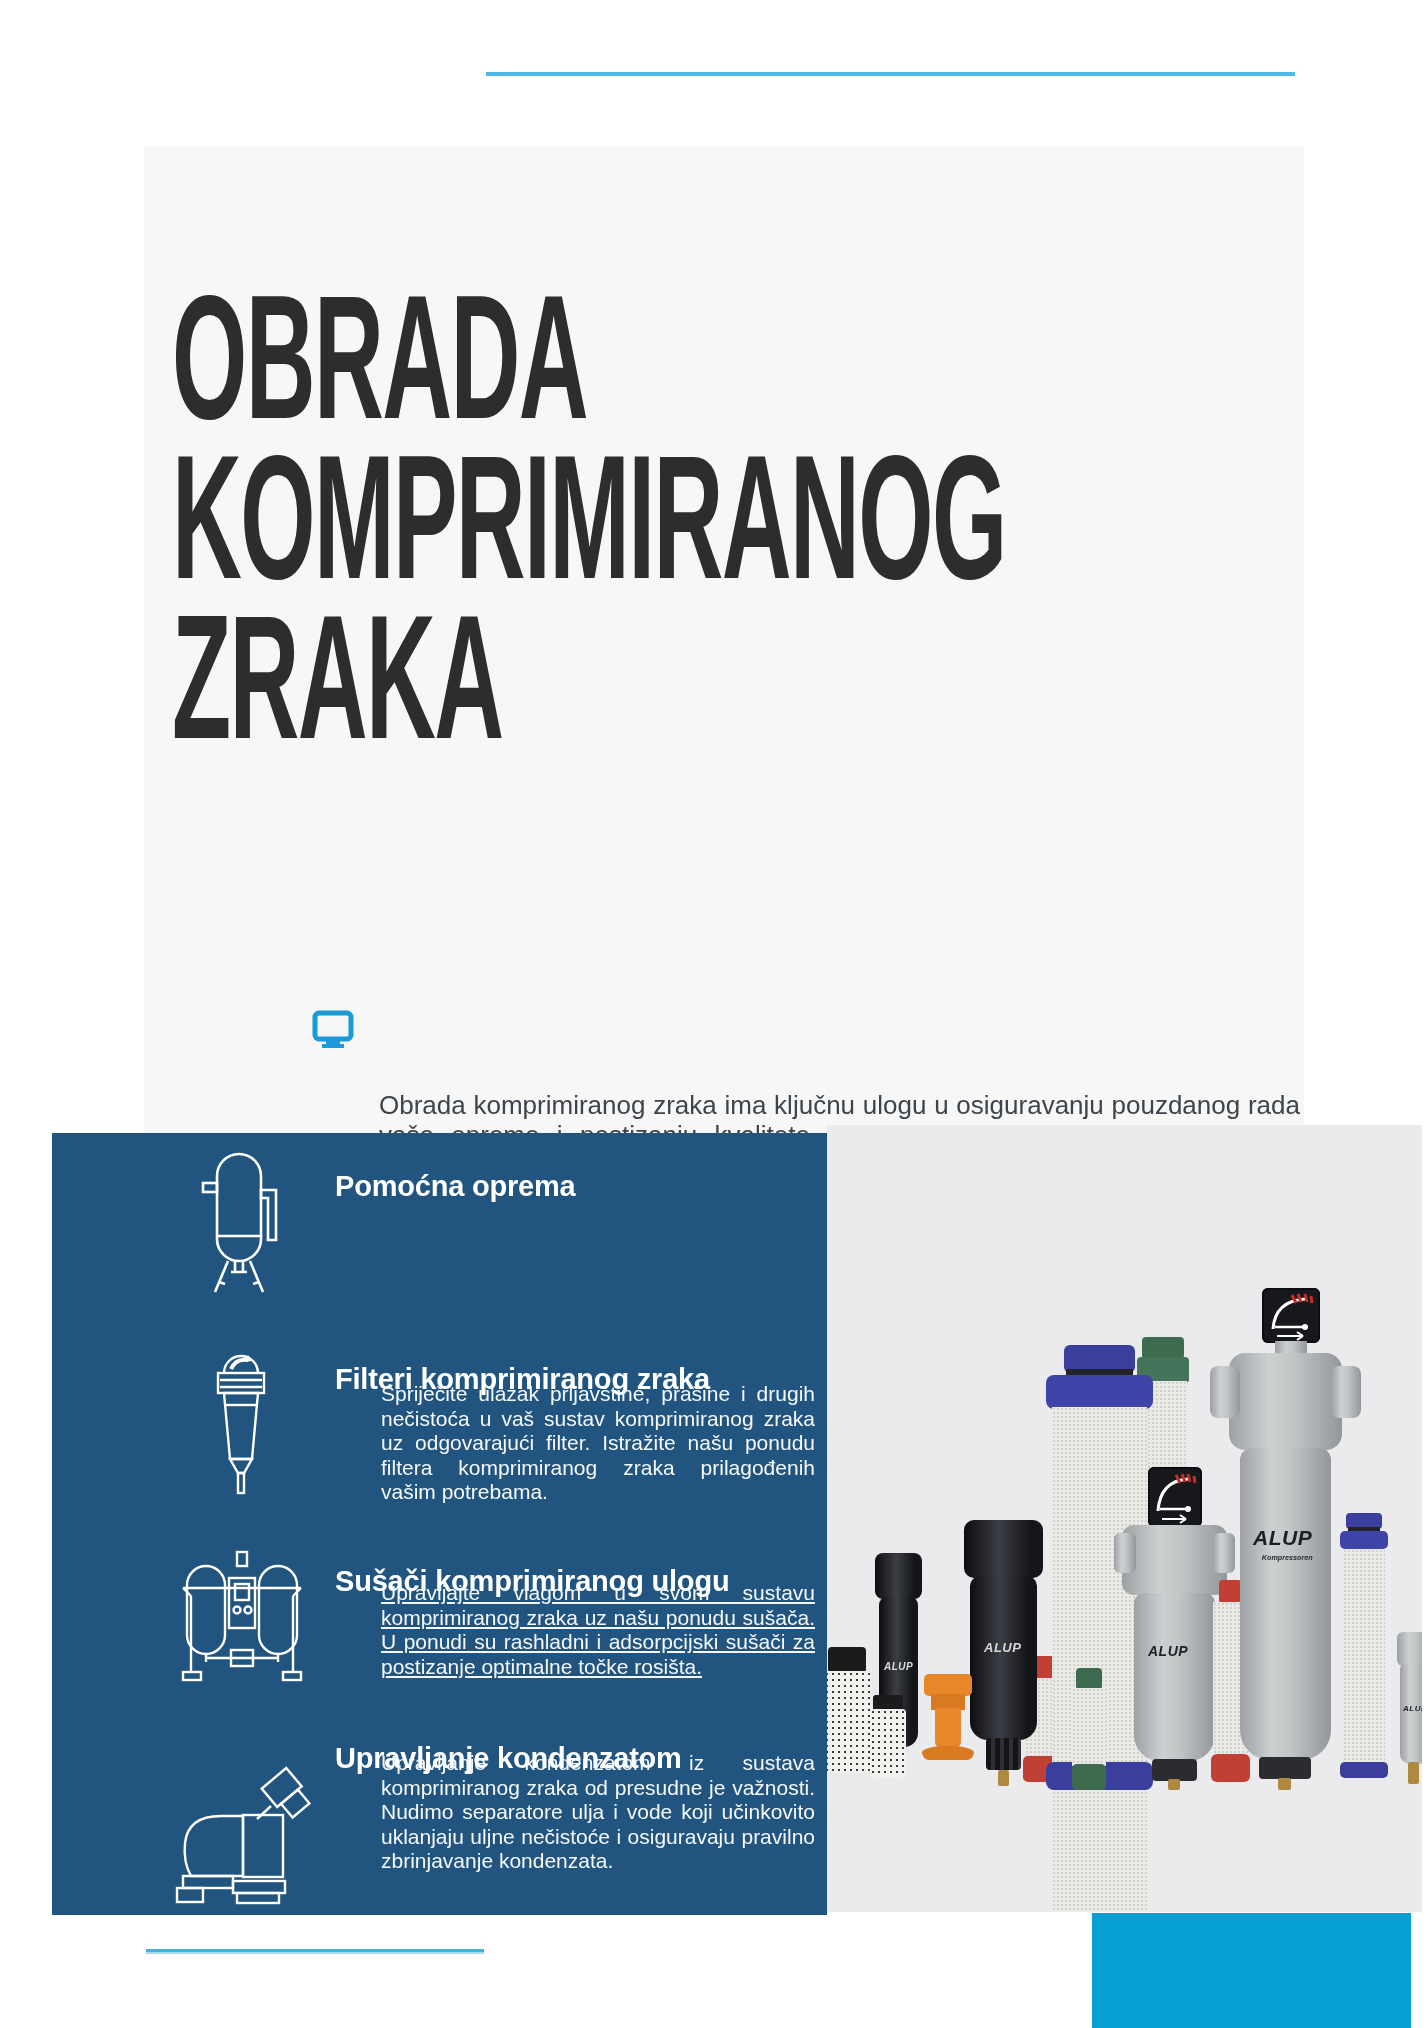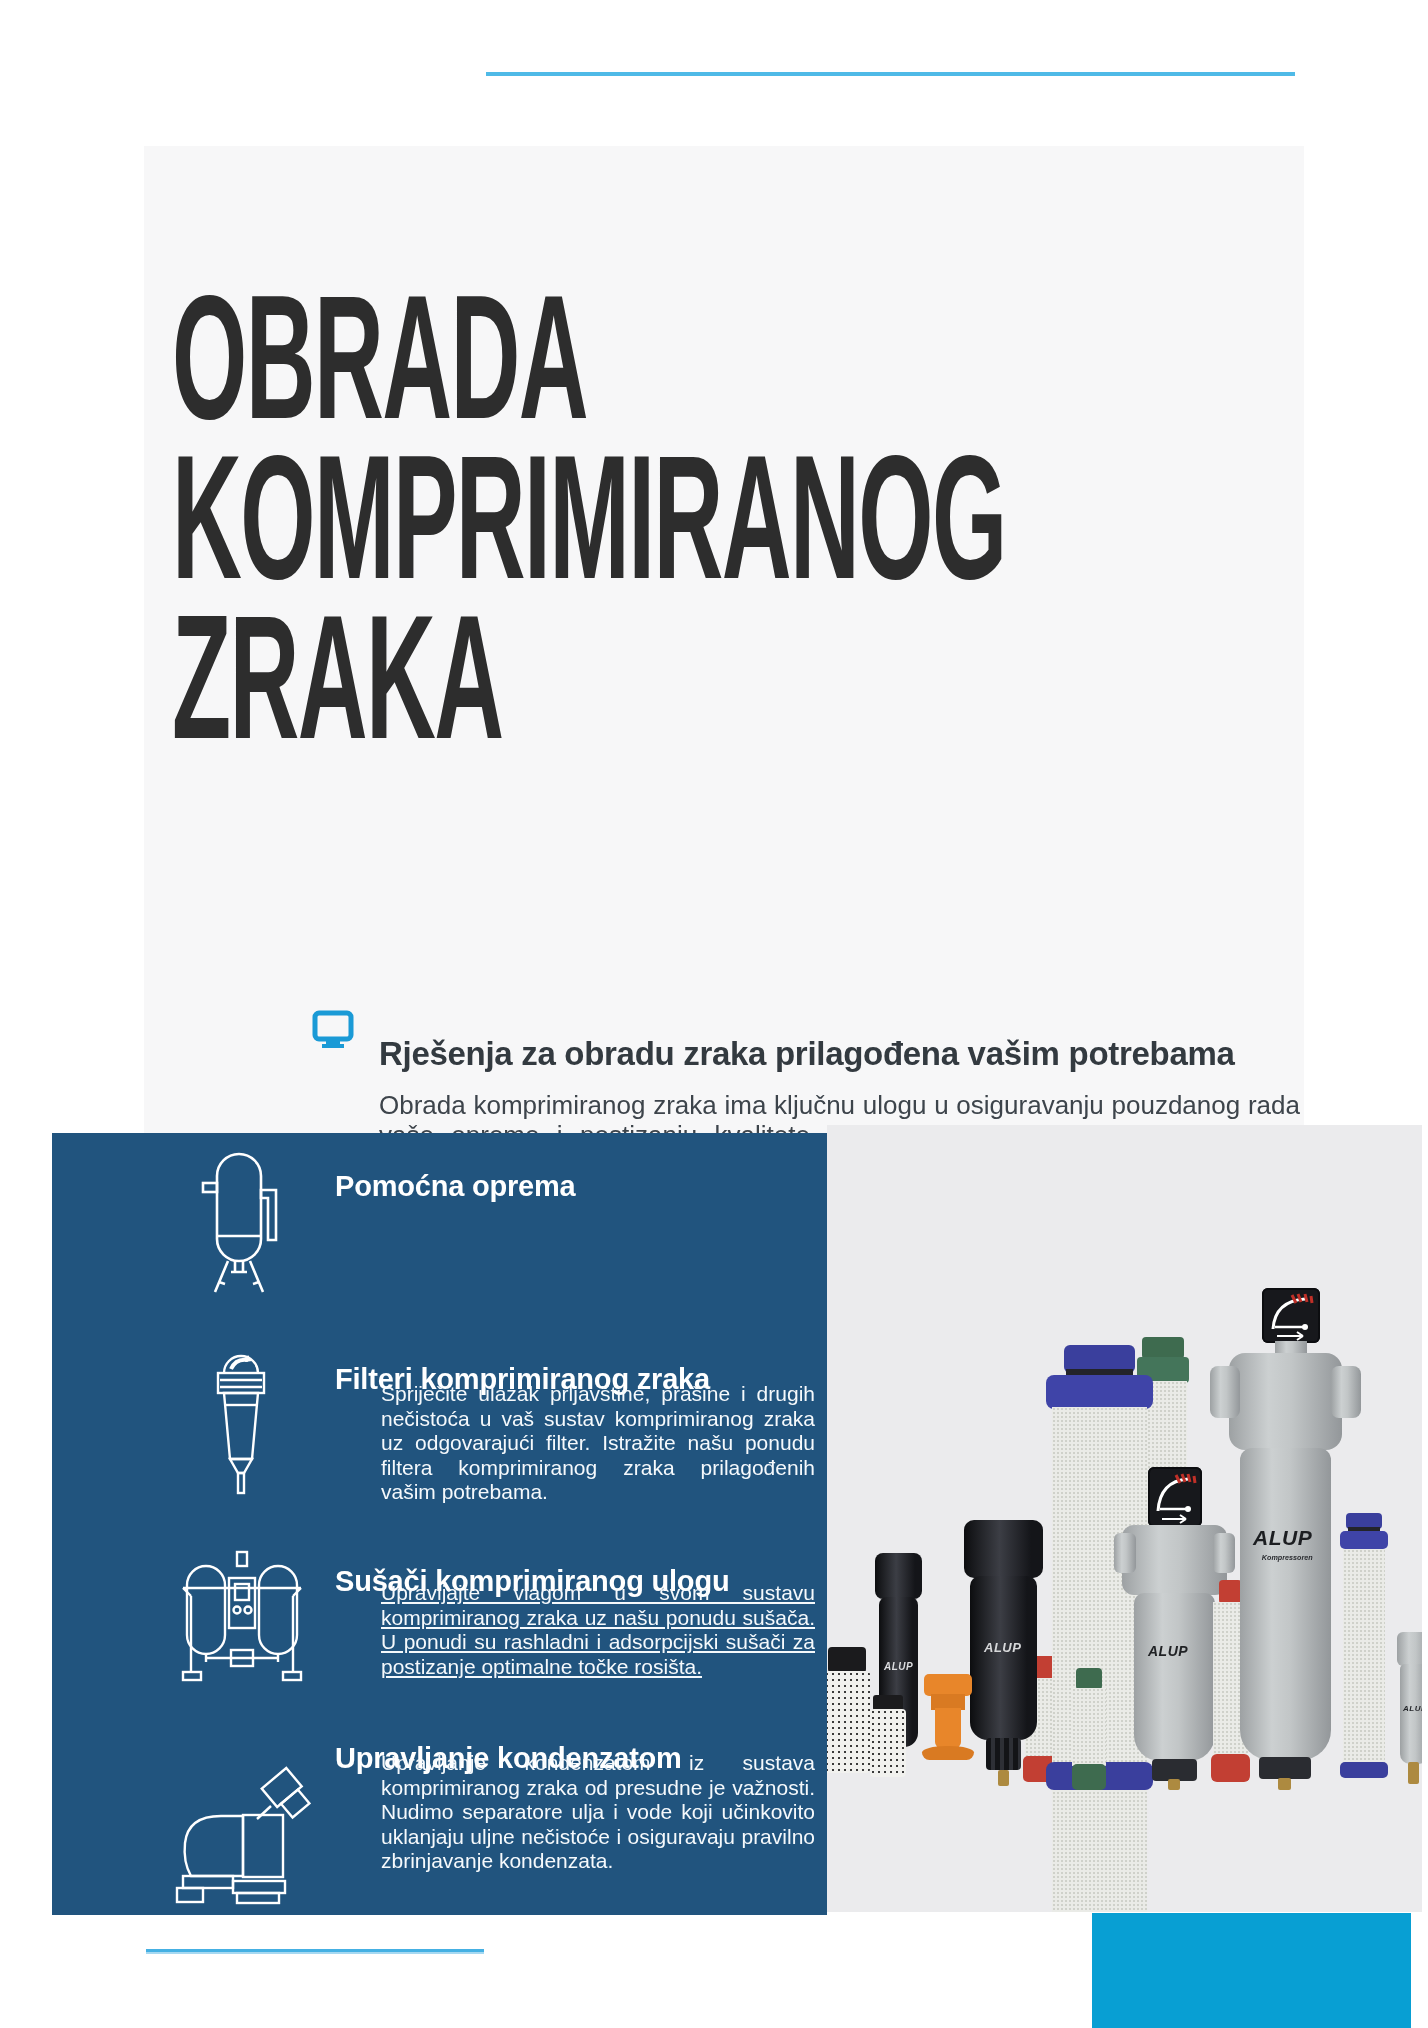--- a/index.html
+++ b/index.html
@@ -63,21 +63,20 @@
       <div>KOMPRIMIRANOG</div>
       <div>ZRAKA</div>
     </div>
 
     <span class="monitor-icon">
       <svg width="42" height="40" viewBox="0 0 42 40">
         <rect x="3" y="3" width="36" height="26" rx="4" fill="none" stroke="#1a9ad6" stroke-width="5"></rect>
         <path d="M14 29 h14 v5 h4 v4 H10 v-4 h4 z" fill="#1a9ad6"></path>
       </svg>
     </span>
-    <h2 class="intro-heading">Rješenja za obradu zraka prilagođena vašim potrebama</h2>
     <p class="intro-paragraph">Obrada komprimiranog zraka ima ključnu ulogu u osiguravanju pouzdanog rada vaše opreme i postizanju kvalitete krajnjeg proizvoda prema industrijskim standardima. Štiteći vašu opremu i produžujući njezin vijek trajanja, rješenja za obradu zraka pomažu u održavanju tražene razine kvalitete procesa. Istražite našu ponudu sušača, filtera, sustava za upravljanje kondenzatom i dodatne opreme prilagođene vašim potrebama.</p>
   </div>
 
   <div class="abs navy-panel">
 
     <span class="svc-icon" style="left:139px;top:17px;">
       <svg width="96" height="148" viewBox="0 0 96 148" fill="none" stroke="#fff" stroke-width="2.6">
         <rect x="26" y="4" width="44" height="107" rx="22"></rect>
         <path d="M27 86 h42"></path>
         <rect x="12" y="33" width="14" height="9"></rect>

